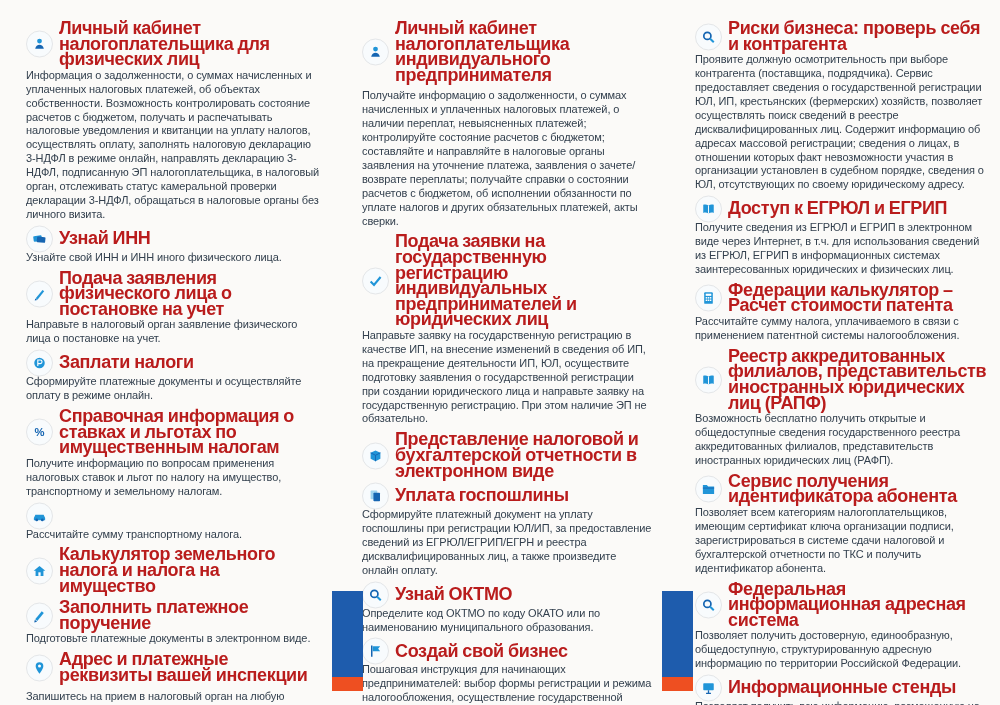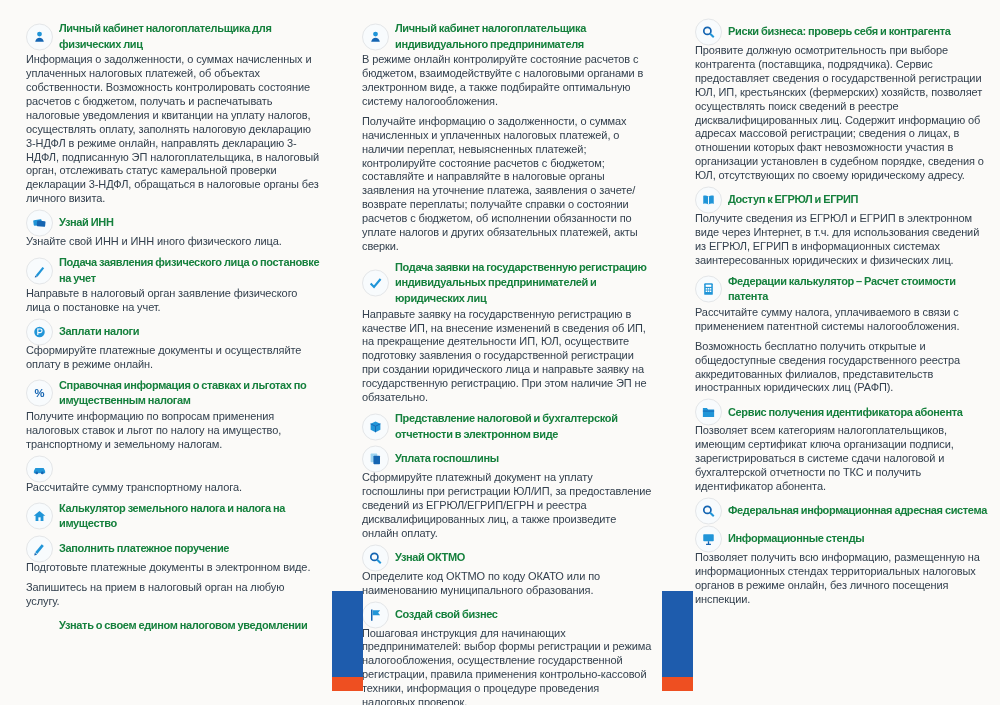--- a/index.html
+++ b/index.html
@@ -16,22 +16,22 @@
   .section{position:relative;margin-bottom:6px;}
   .head{position:relative;padding-left:33px;min-height:22px;display:flex;align-items:center;margin-bottom:1px;}
   .icon-circle{
     position:absolute;left:0;top:50%;transform:translateY(-50%);
     width:27px;height:27px;border-radius:50%;
     background:#f8fbfd;border:1px solid #e4e6e8;box-sizing:border-box;
     display:flex;align-items:center;justify-content:center;flex:none;
   }
   .icon-circle svg{width:15px;height:15px;display:block;}
   .title{
-    margin:0;font-size:11px;line-height:15.6px;font-weight:bold;
-    color:#15803d;letter-spacing:-0.35px;word-spacing:-0.5px;
+    margin:0;font-size:18px;line-height:15.6px;font-weight:bold;
+    color:#b91c1c;letter-spacing:-0.35px;word-spacing:-0.5px;
   }
   .desc{
     margin:1px 0 0 0;font-size:11px;line-height:13.9px;
     color:#33404e;letter-spacing:-0.1px;
   }
   .fold-bar{position:absolute;top:591px;width:31px;height:100px;}
   #fold-bar-left{left:332px;}
   #fold-bar-right{left:662px;}
   .fold-blue{height:86px;background:#1e5cad;}
   .fold-orange{height:14px;background:#ee4f21;}
@@ -129,40 +129,50 @@
             <svg viewBox="0 0 16 16">
               <path d="M3.4 11.4L10.4 3l2.2 1.8-7 8.4z" fill="#2095d8"></path>
               <path d="M3 12l2.4 2-3 .8z" fill="#1565b2"></path>
             </svg>
           </span>
           <h3 class="title">Заполнить платежное поручение</h3>
         </div>
         <p class="desc">Подготовьте платежные документы в электронном виде.</p>
       </div>
       <div class="section">
+        <div class="head">
+          <span class="icon-circle">
+            <svg viewBox="0 0 16 16">
+              <path d="M8 1.8a4.1 4.1 0 014.1 4.1C12.1 9 8 14.2 8 14.2S3.9 9 3.9 5.9A4.1 4.1 0 018 1.8z" fill="#2095d8"></path>
+              <circle cx="8" cy="5.9" r="1.6" fill="#fff"></circle>
+            </svg>
+          </span>
+          <h3 class="title">Адрес и платежные реквизиты вашей инспекции</h3>
+        </div>
+      </div>
+      <div class="section">
         <p class="desc">Запишитесь на прием в налоговый орган на любую услугу.</p>
       </div>
       <div class="section">
         <div class="head">
           <h3 class="title">Узнать о своем едином налоговом уведомлении</h3>
         </div>
       </div>
     </div>
   <div class="col" id="col-1">
       <div class="section">
         <div class="head">
           <span class="icon-circle">
             <svg viewBox="0 0 16 16">
               <circle cx="8" cy="4.9" r="2.6" fill="#2095d8"></circle>
               <path d="M3.4 13c.5-3 2.5-4.2 4.6-4.2s4.1 1.2 4.6 4.2z" fill="#1565b2"></path>
             </svg>
           </span>
           <h3 class="title">Личный кабинет налогоплательщика индивидуального предпринимателя</h3>
         </div>
-        <p class="desc">В режиме онлайн контролируйте состояние расчетов с бюджетом, взаимодействуйте с налоговыми органами в электронном виде, а также подбирайте оптимальную систему налогообложения.</p>
       </div>
       <div class="section">
         <p class="desc">Получайте информацию о задолженности, о суммах начисленных и уплаченных налоговых платежей, о наличии переплат, невыясненных платежей; контролируйте состояние расчетов с бюджетом; составляйте и направляйте в налоговые органы заявления на уточнение платежа, заявления о зачете/возврате переплаты; получайте справки о состоянии расчетов с бюджетом, об исполнении обязанности по уплате налогов и других обязательных платежей, акты сверки.</p>
       </div>
       <div class="section">
         <div class="head">
           <span class="icon-circle">
             <svg viewBox="0 0 16 16">
               <path d="M2.8 8.6l3.6 3.6L13.4 3.8" stroke="#2095d8" stroke-width="2.3" fill="none"></path>
             </svg>
@@ -258,20 +268,29 @@
                 <rect x="7.2" y="9.6" width="1.6" height="1.6"></rect>
                 <rect x="9.4" y="9.6" width="1.6" height="1.6"></rect>
               </g>
             </svg>
           </span>
           <h3 class="title">Федерации калькулятор – Расчет стоимости патента</h3>
         </div>
         <p class="desc">Рассчитайте сумму налога, уплачиваемого в связи с применением патентной системы налогообложения.</p>
       </div>
       <div class="section">
+        <div class="head">
+          <span class="icon-circle">
+            <svg viewBox="0 0 16 16">
+              <path d="M8 4.2C6.4 2.9 3.9 2.9 2.4 3.5v8.7c1.5-.6 4-.6 5.6.7 1.6-1.3 4.1-1.3 5.6-.7V3.5C12.1 2.9 9.6 2.9 8 4.2z" fill="#2095d8"></path>
+              <path d="M8 4.2v8.7" stroke="#fff" stroke-width="1"></path>
+            </svg>
+          </span>
+          <h3 class="title">Реестр аккредитованных филиалов, представительств иностранных юридических лиц (РАПФ)</h3>
+        </div>
         <p class="desc">Возможность бесплатно получить открытые и общедоступные сведения государственного реестра аккредитованных филиалов, представительств иностранных юридических лиц (РАФП).</p>
       </div>
       <div class="section">
         <div class="head">
           <span class="icon-circle">
             <svg viewBox="0 0 16 16">
               <path d="M2 3.8h4.2l1.5 1.6H14v7.8H2z" fill="#2095d8"></path>
               <path d="M2 7h12" stroke="#1565b2" stroke-width="1"></path>
             </svg>
           </span>
@@ -282,20 +301,21 @@
       <div class="section">
         <div class="head">
           <span class="icon-circle">
             <svg viewBox="0 0 16 16">
               <circle cx="6.8" cy="6.8" r="3.8" fill="none" stroke="#1565b2" stroke-width="1.8"></circle>
               <path d="M9.8 9.8l3.8 3.8" stroke="#2095d8" stroke-width="2.1"></path>
             </svg>
           </span>
           <h3 class="title">Федеральная информационная адресная система</h3>
         </div>
+        <p class="desc">Позволяет получить достоверную, единообразную, общедоступную, структурированную адресную информацию по территории Российской Федерации.</p>
       </div>
       <div class="section">
         <div class="head">
           <span class="icon-circle">
             <svg viewBox="0 0 16 16">
               <rect x="2.4" y="2.8" width="11.2" height="7.6" rx="0.8" fill="#2095d8"></rect>
               <path d="M8 10.4v2.6M5.4 13.8h5.2" stroke="#1565b2" stroke-width="1.4" fill="none"></path>
             </svg>
           </span>
           <h3 class="title">Информационные стенды</h3>

